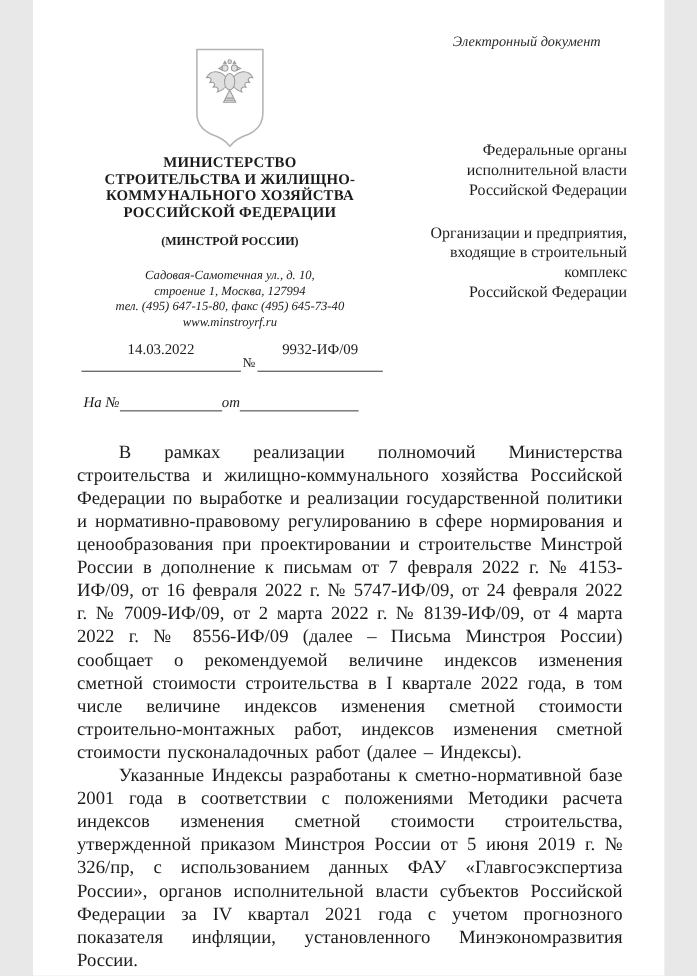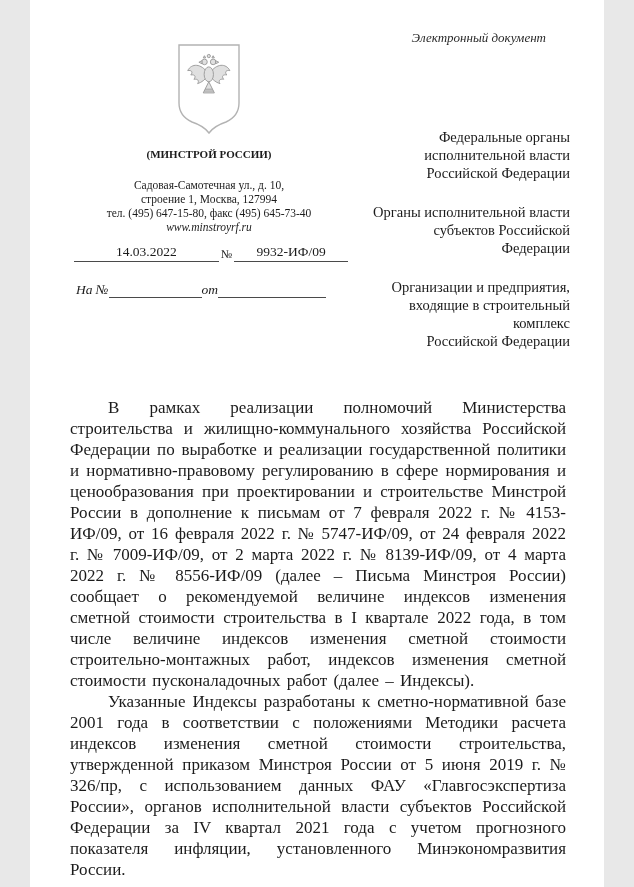--- a/index.html
+++ b/index.html
@@ -19,24 +19,24 @@
     font-style:italic; font-size:13px; color:#2a2a2a;
   }
   
   .header { display:flex; padding:42px 34px 0 40px; }
   .col-left { width:278px; text-align:center; }
   .col-right { flex:1; padding:86px 0 0 16px; text-align:right; }
   .arms { display:block; margin:0 auto 6px auto; }
   .ministry-name { font-weight:bold; font-size:13.5px; line-height:15px; letter-spacing:.2px; white-space:pre-line; }
   .short-name { font-weight:bold; font-size:11px; margin-top:14px; }
   .minister { font-weight:bold; font-size:13.5px; margin-top:17px; letter-spacing:.5px; }
-  .addr { font-size:11.5px; line-height:14px; margin-top:18px; white-space:pre-line; }
+  .addr { font-style:italic; font-size:11.5px; line-height:14px; margin-top:18px; white-space:pre-line; }
   .site { font-style:italic; font-size:11.5px; line-height:14px; }
   .numrow { display:flex; align-items:flex-end; margin:10px 0 0 4px; font-size:13.5px; }
-  .numrow .cell { border-bottom:1px solid #4a4a4a; text-align:center; padding-bottom:1px; }
+  .numrow .cell { border-bottom:1px solid #4a4a4a; text-align:center; padding-bottom:11px; }
   .numrow .date-cell { width:150px; }
   .numrow .num-cell { width:118px;font-family:Liberation Serif, serif; }
   .numrow .nosign { font-size:12px; padding:0 2px 0 2px; }
   .replyrow { display:flex; align-items:flex-end; margin:20px 0 0 6px; font-style:italic; font-size:13.5px; }
   .replyrow .line { border-bottom:1px solid #4a4a4a; height:15px; }
   .replyrow .l1 { width:93px; }
   .replyrow .l2 { width:108px; }
   .addressee { font-size:14.5px; line-height:18px; white-space:pre-line; margin-bottom:21px; }
   
   .body { padding:26px 38px 0 40px; }
@@ -80,20 +80,24 @@
 
   <div class="header">
     <div class="col-left">
       <svg class="arms" width="68" height="92" viewBox="0 0 68 92" aria-hidden="true">
         <path d="M4 3 H64 V61 Q64 74 51 80 Q39 84 34 91 Q29 84 17 80 Q4 74 4 61 Z" fill="#ffffff" stroke="#b3b3b3" stroke-width="1.4"></path>
         <g transform="translate(9,10) scale(0.62)">
             <use href="#eagle"></use>
           </g>
       </svg>
 
+      <div class="ministry-name">МИНИСТЕРСТВО
+СТРОИТЕЛЬСТВА И ЖИЛИЩНО-
+КОММУНАЛЬНОГО ХОЗЯЙСТВА
+РОССИЙСКОЙ ФЕДЕРАЦИИ</div>
       <div class="short-name">(МИНСТРОЙ РОССИИ)</div>
       <div class="addr">Садовая-Самотечная ул., д. 10,
 строение 1, Москва, 127994
 тел. (495) 647-15-80, факс (495) 645-73-40</div>
       <div class="site">www.minstroyrf.ru</div>
 
       <div class="numrow">
         <span class="cell date-cell">14.03.2022</span>
         <span class="nosign">№</span>
         <span class="cell num-cell">9932-ИФ/09</span>
@@ -104,22 +108,20 @@
         <span class="line l1"></span>
         <span>от</span>
         <span class="line l2"></span>
       </div>
     </div>
 
     <div class="col-right">
       <div class="addressee">Федеральные органы
 исполнительной власти
 Российской Федерации</div>
-      <div class="addressee">Органы исполнительной власти
-субъектов Российской Федерации</div>
       <div class="addressee">Организации и предприятия,
 входящие в строительный комплекс
 Российской Федерации</div>
     </div>
   </div>
 
   <div class="body">
     <p>В рамках реализации полномочий Министерства строительства и жилищно-коммунального хозяйства Российской Федерации по выработке и реализации государственной политики и нормативно-правовому регулированию в сфере нормирования и ценообразования при проектировании и строительстве Минстрой России в дополнение к письмам от 7 февраля 2022 г. № 4153-ИФ/09, от 16 февраля 2022 г. № 5747-ИФ/09, от 24 февраля 2022 г. № 7009-ИФ/09, от 2 марта 2022 г. № 8139-ИФ/09, от 4 марта 2022 г. № 8556-ИФ/09 (далее – Письма Минстроя России) сообщает о рекомендуемой величине индексов изменения сметной стоимости строительства в I квартале 2022 года, в том числе величине индексов изменения сметной стоимости строительно-монтажных работ, индексов изменения сметной стоимости пусконаладочных работ (далее – Индексы).</p>
     <p>Указанные Индексы разработаны к сметно-нормативной базе 2001 года в соответствии с положениями Методики расчета индексов изменения сметной стоимости строительства, утвержденной приказом Минстроя России от 5 июня 2019 г. № 326/пр, с использованием данных ФАУ «Главгосэкспертиза России», органов исполнительной власти субъектов Российской Федерации за IV квартал 2021 года с учетом прогнозного показателя инфляции, установленного Минэкономразвития России.</p>
   </div>

